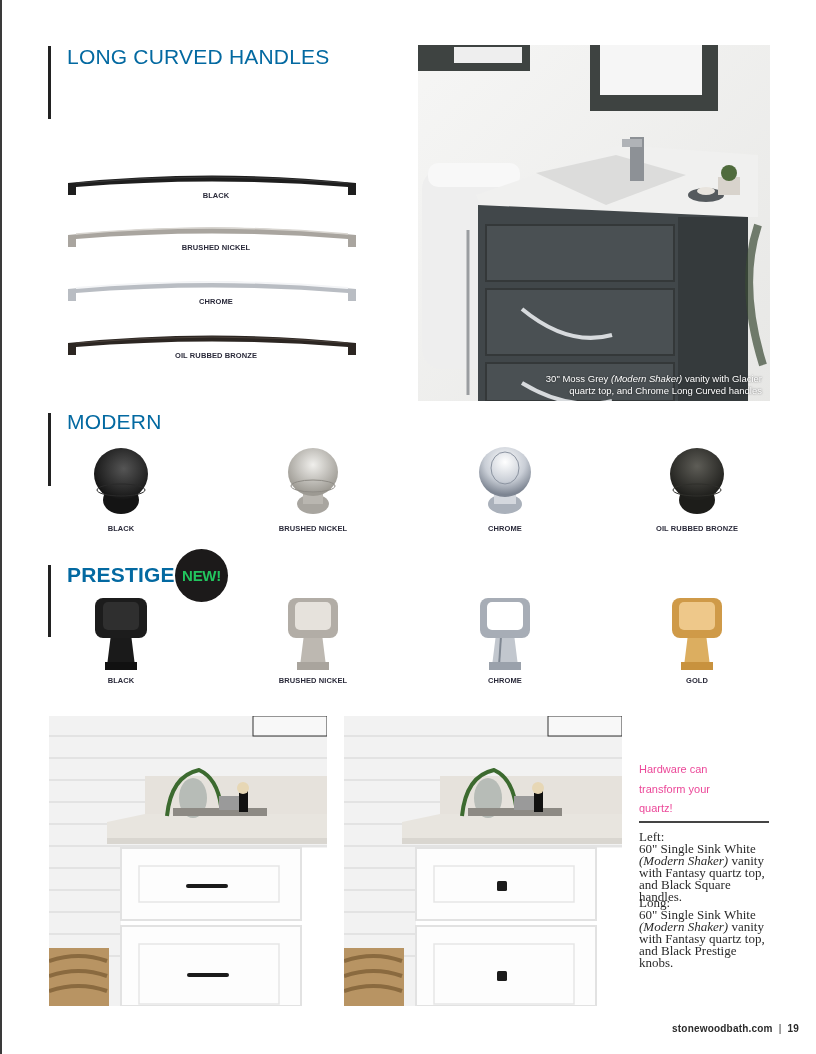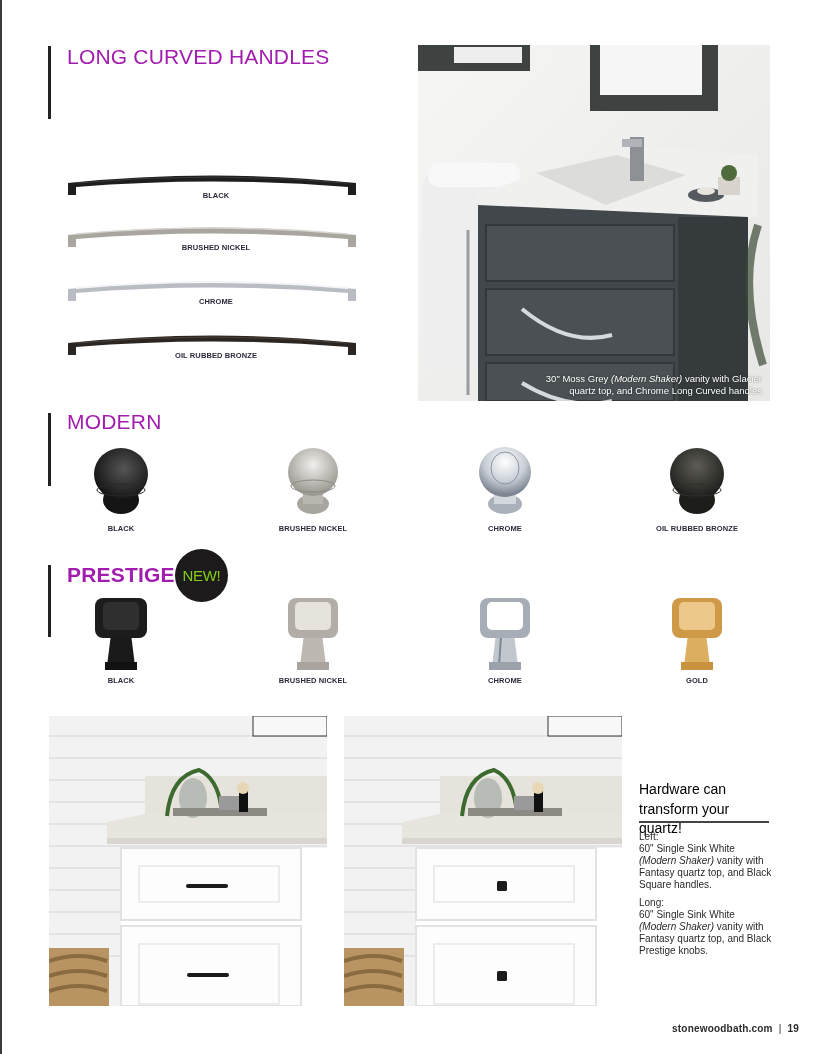--- a/index.html
+++ b/index.html
@@ -1,50 +1,50 @@
 <!DOCTYPE html>
 <html><head>
 <meta charset="utf-8">
 <style>
   * { box-sizing: border-box; margin: 0; padding: 0; }
   html, body { width: 816px; height: 1054px; background: #ffffff; overflow: hidden; }
   body { position: relative; font-family: "Liberation Sans", "DejaVu Sans", sans-serif; color: #2b2b2b; }
   .page-edge { position: absolute; left: 0; top: 0; width: 2px; height: 1054px; background: #3a3a3a; }
 
   .section-bar { position: absolute; left: 48px; width: 3px; background: #222; }
-  .heading { position: absolute; left: 67px; font-family: "Liberation Sans", "DejaVu Sans", sans-serif; font-weight: 300; color: #a21caf; letter-spacing: 0.2px; }
+  .heading { position: absolute; left: 67px; font-family: "Liberation Sans", "DejaVu Sans", sans-serif; font-weight: 300; color: #0369a1; letter-spacing: 0.2px; }
   .heading-main { top: 44px; font-size: 21px; line-height: 26.5px; width: 300px; }
   .heading-main .small { font-size: 15px; }
   .heading-modern { top: 410px; font-size: 21px; }
   .heading-prestige { top: 563px; font-size: 21px; font-weight: bold; }
 
-  .new-badge { position: absolute; left: 175px; top: 549px; width: 53px; height: 53px; border-radius: 50%; background: #1c1a1a; color: #84cc16; font-weight: normal; font-size: 15px; display: flex; align-items: center; justify-content: center; letter-spacing: -0.3px; }
+  .new-badge { position: absolute; left: 175px; top: 549px; width: 53px; height: 53px; border-radius: 50%; background: #1c1a1a; color: #22c55e; font-weight: bold; font-size: 15px; display: flex; align-items: center; justify-content: center; letter-spacing: -0.3px; }
 
   
   .handle-row { position: absolute; left: 66px; width: 290px; height: 30px; }
   .handle-row svg { position: absolute; left: 0; top: 0; }
   .handle-label { position: absolute; left: 0; width: 300px; text-align: center; font-size: 7.5px; font-weight: bold; color: #2a2a3a; letter-spacing: 0.1px; }
 
   
   .knob-cell { position: absolute; width: 120px; text-align: center; }
   .knob-cell svg { display: block; margin: 0 auto; }
   .knob-label { font-size: 7.5px; font-weight: bold; color: #2a2a3a; margin-top: 6px; letter-spacing: 0.1px; white-space: nowrap; }
 
   
   .photo { position: absolute; overflow: hidden; }
   .photo-top { left: 418px; top: 45px; width: 352px; height: 356px; background: #f3f3f2; }
   .caption { position: absolute; right: 8px; bottom: 4px; text-align: right; color: #fff; font-size: 9.5px; line-height: 12px; text-shadow: 0 0 2px rgba(0,0,0,0.6); }
   .caption i { font-style: italic; }
 
   .photo-bl { left: 49px; top: 716px; width: 278px; height: 290px; }
   .photo-br { left: 344px; top: 716px; width: 278px; height: 290px; }
 
-  .side-title { position: absolute; left: 639px; top: 760px; width: 135px; font-size: 14px; line-height: 19.5px; color: #000000; margin-top: 20px; }
+  .side-title { position: absolute; left: 639px; top: 760px; width: 135px; font-size: 11px; line-height: 19.5px; color: #ec4899; }
   .side-rule { position: absolute; left: 639px; top: 821px; width: 130px; height: 1.5px; background: #444; }
-  .side-text { position: absolute; left: 639px; width: 135px; font-size: 10px; line-height: 12px; color: #2a2a2a; }
+  .side-text { position: absolute; left: 639px; width: 135px; font-size: 13px; line-height: 12px; color: #2a2a2a; font-family: Liberation Serif, serif; }
   .side-text .lbl { display: block; }
   .side-text i { font-style: italic; }
 
   .footer { position: absolute; right: 17px; top: 1023px; font-size: 10px; font-weight: bold; color: #2b2b2b; letter-spacing: 0.2px; }
   .footer .sep { font-weight: normal; margin: 0 6px; }
 </style>
 </head>
 <body>
 
 <div class="page-edge"></div>

